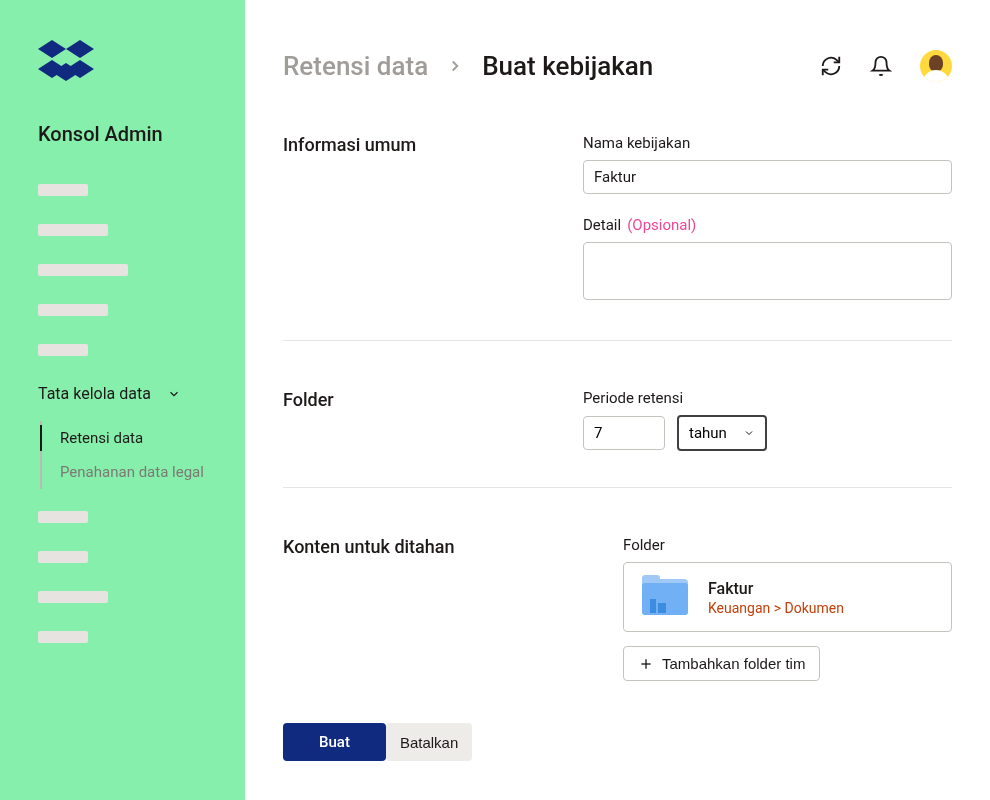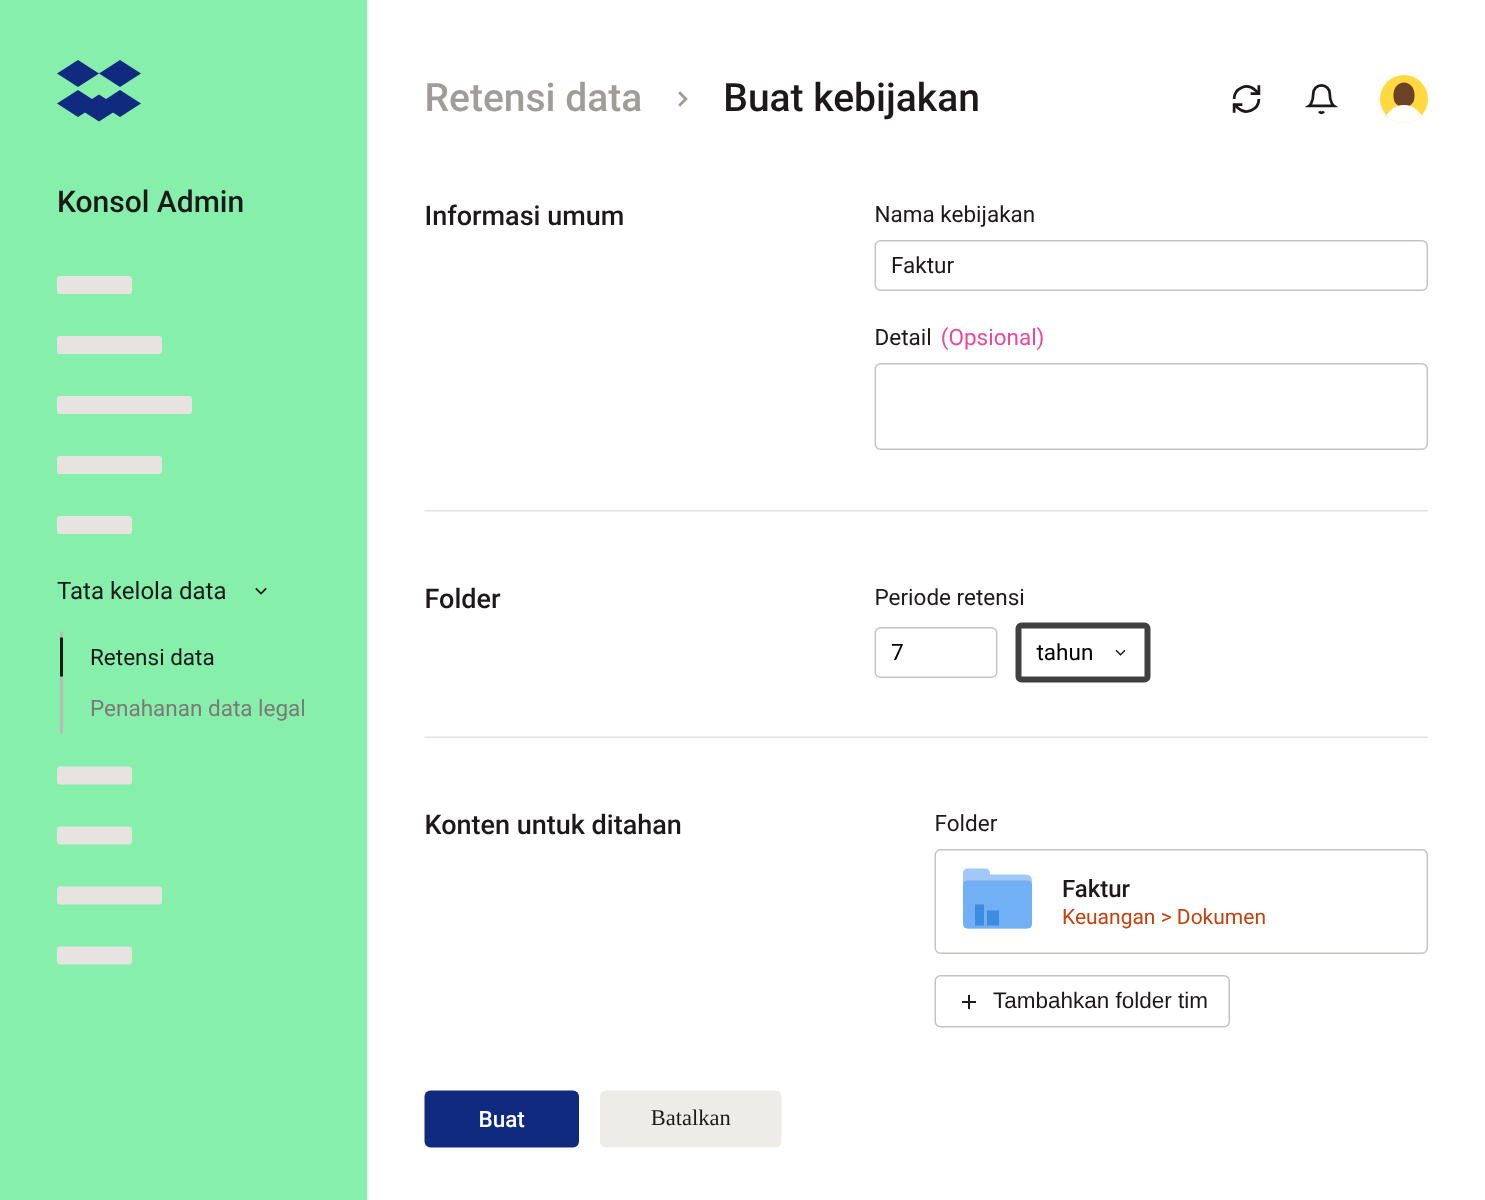--- a/index.html
+++ b/index.html
@@ -167,21 +167,21 @@
     .num-input {
       width: 82px;
       border: 1px solid #c6c3bf;
       border-radius: 4px;
       padding: 7px 10px;
       font-size: 15px;
       font-family: inherit;
     }
     .select-box {
       width: 90px;
-      border: 4px solid #404040;
+      border: 2px solid #404040;
       border-radius: 4px;
       padding: 7px 10px;
       font-size: 15px;
       display: flex;
       align-items: center;
       justify-content: space-between;
       cursor: pointer;
       background: #fff;
     }
     .after-text {
@@ -244,42 +244,41 @@
       border: 1px solid #c6c3bf;
       border-radius: 4px;
       padding: 8px 14px;
       font-size: 15px;
       color: #1e1919;
       background: #fff;
       cursor: pointer;
     }
     .footer-buttons {
       display: flex;
-      gap: 14px;
     }
     .btn-primary {
       background: #0f2a7f;
       color: #fff;
       border: none;
       border-radius: 4px;
       padding: 10px 36px;
       font-size: 15px;
       font-weight: 500;
       cursor: pointer;
       font-family: inherit;
     }
     .btn-secondary {
       background: #eeece9;
       color: #1e1919;
       border: none;
       border-radius: 4px;
-      padding: 10px 34px;
-      font-size: 15px;
-      cursor: pointer;
-      font-family: Liberation Serif, serif;
+      padding: 10px 14px;
+      font-size: 15px;
+      cursor: pointer;
+      font-family: Liberation Sans, sans-serif;
     }
   </style>
 </head>
 <body>
 
 <aside class="sidebar">
   <div class="logo">
     <svg width="56" height="48" viewBox="0 0 56 48">
       <g fill="#0f2a7f">
         <polygon points="14,0 28,9 14,18 0,9"></polygon>

